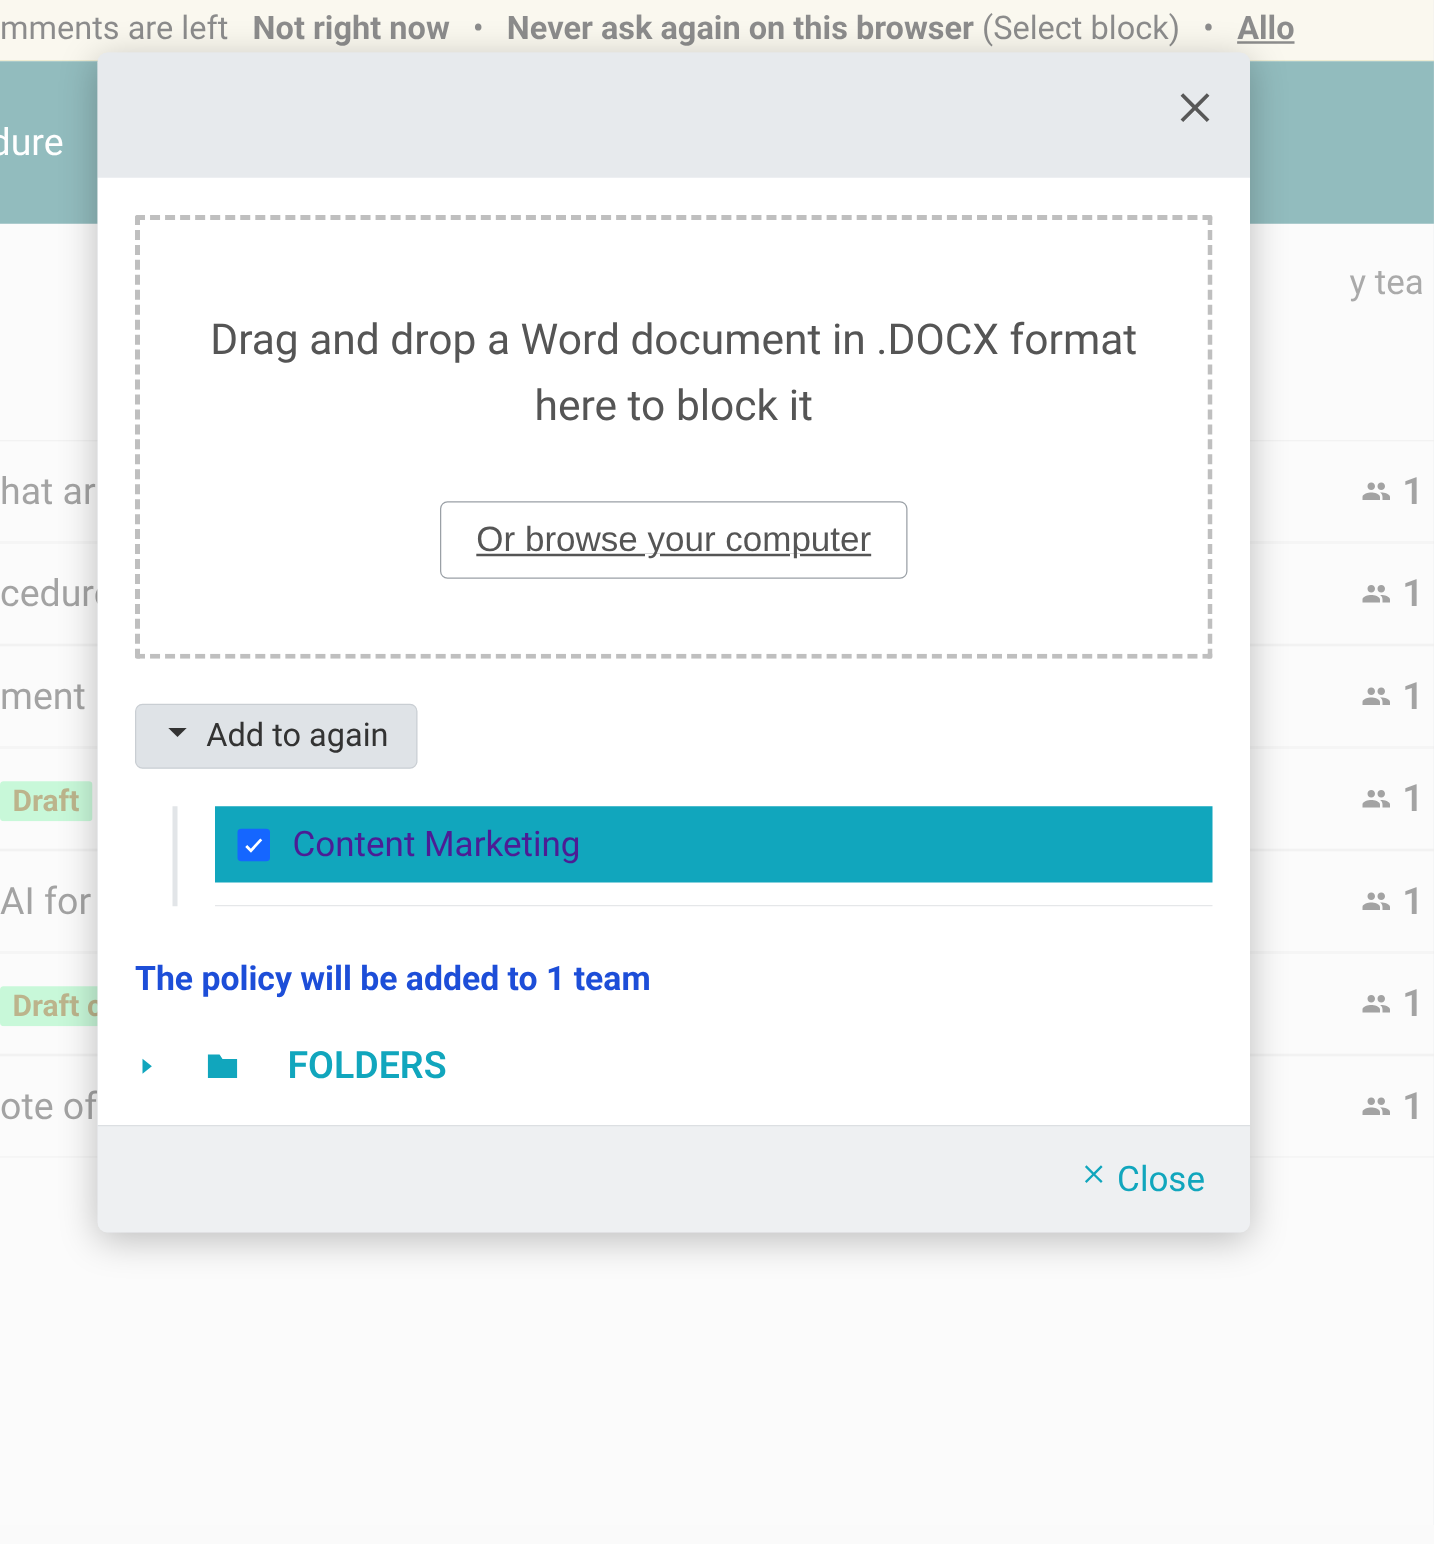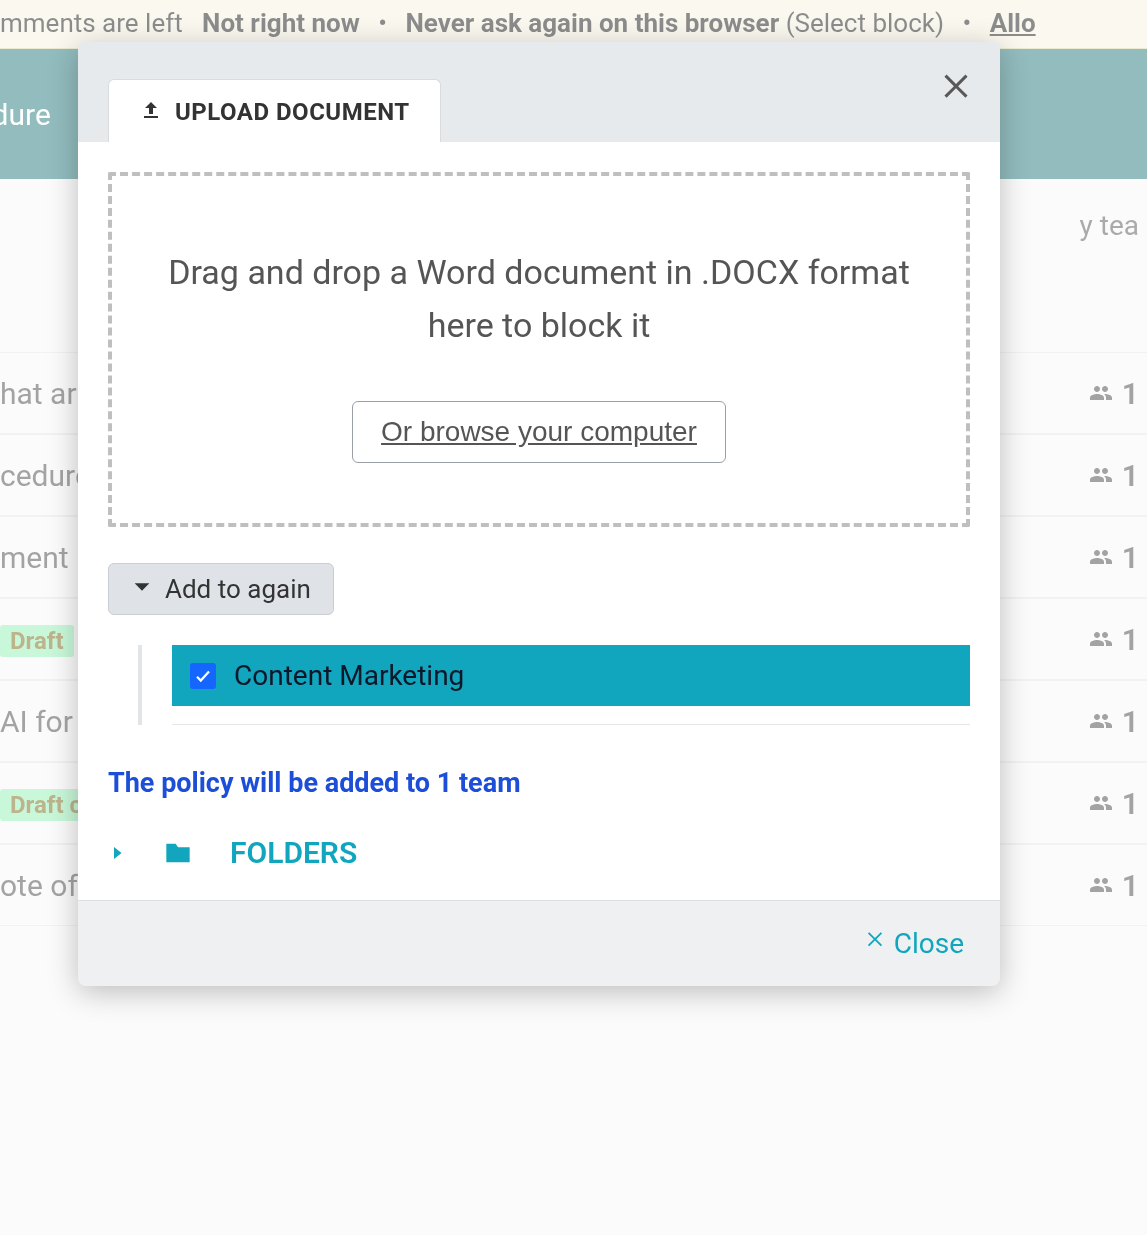--- a/index.html
+++ b/index.html
@@ -126,21 +126,21 @@
     padding: 10px 22px;
     font-size: 26px;
     color: #333;
     cursor: pointer;
   }
   .add-teams svg { width: 22px; height: 22px; fill: #333; }
 
   .team-block { margin-top: 30px; margin-left: 30px; border-left: 4px solid #e2e5e8; padding-left: 30px; }
   .team-row {
     background: #11a6bd;
-    color: #0f172a;
+    color: #4c1d95;
     display: flex; align-items: center; gap: 18px;
     padding: 14px 18px;
     font-size: 28px;
   }
 
   .cb {
     width: 26px; height: 26px;
     background: #1566ff;
     border-radius: 3px;
     display: flex; align-items: center; justify-content: center;
@@ -258,28 +258,20 @@
           <span>1</span>
         </div>
       </div>
     </div>
 </div>
 
 <div class="scrim"></div>
 
 <div class="modal">
   <div class="modal-head">
-    <div class="tab">
-      <span>
-        <svg viewBox="0 0 24 24">
-            <path d="M5 20h14v-2H5v2zm7-16L6 10h4v6h4v-6h4l-6-6z"></path>
-          </svg>
-      </span>
-      <span class="lbl">UPLOAD DOCUMENT</span>
-    </div>
     <div class="close-x">
       <svg viewBox="0 0 24 24">
           <path d="M18.3 5.71 12 12.01l-6.3-6.3L4.29 7.12l6.3 6.3-6.3 6.29 1.41 1.42 6.3-6.3 6.3 6.3 1.41-1.42-6.3-6.29 6.3-6.3z"></path>
         </svg>
     </div>
   </div>
 
   <div class="modal-body">
 
     <div class="dropzone">

